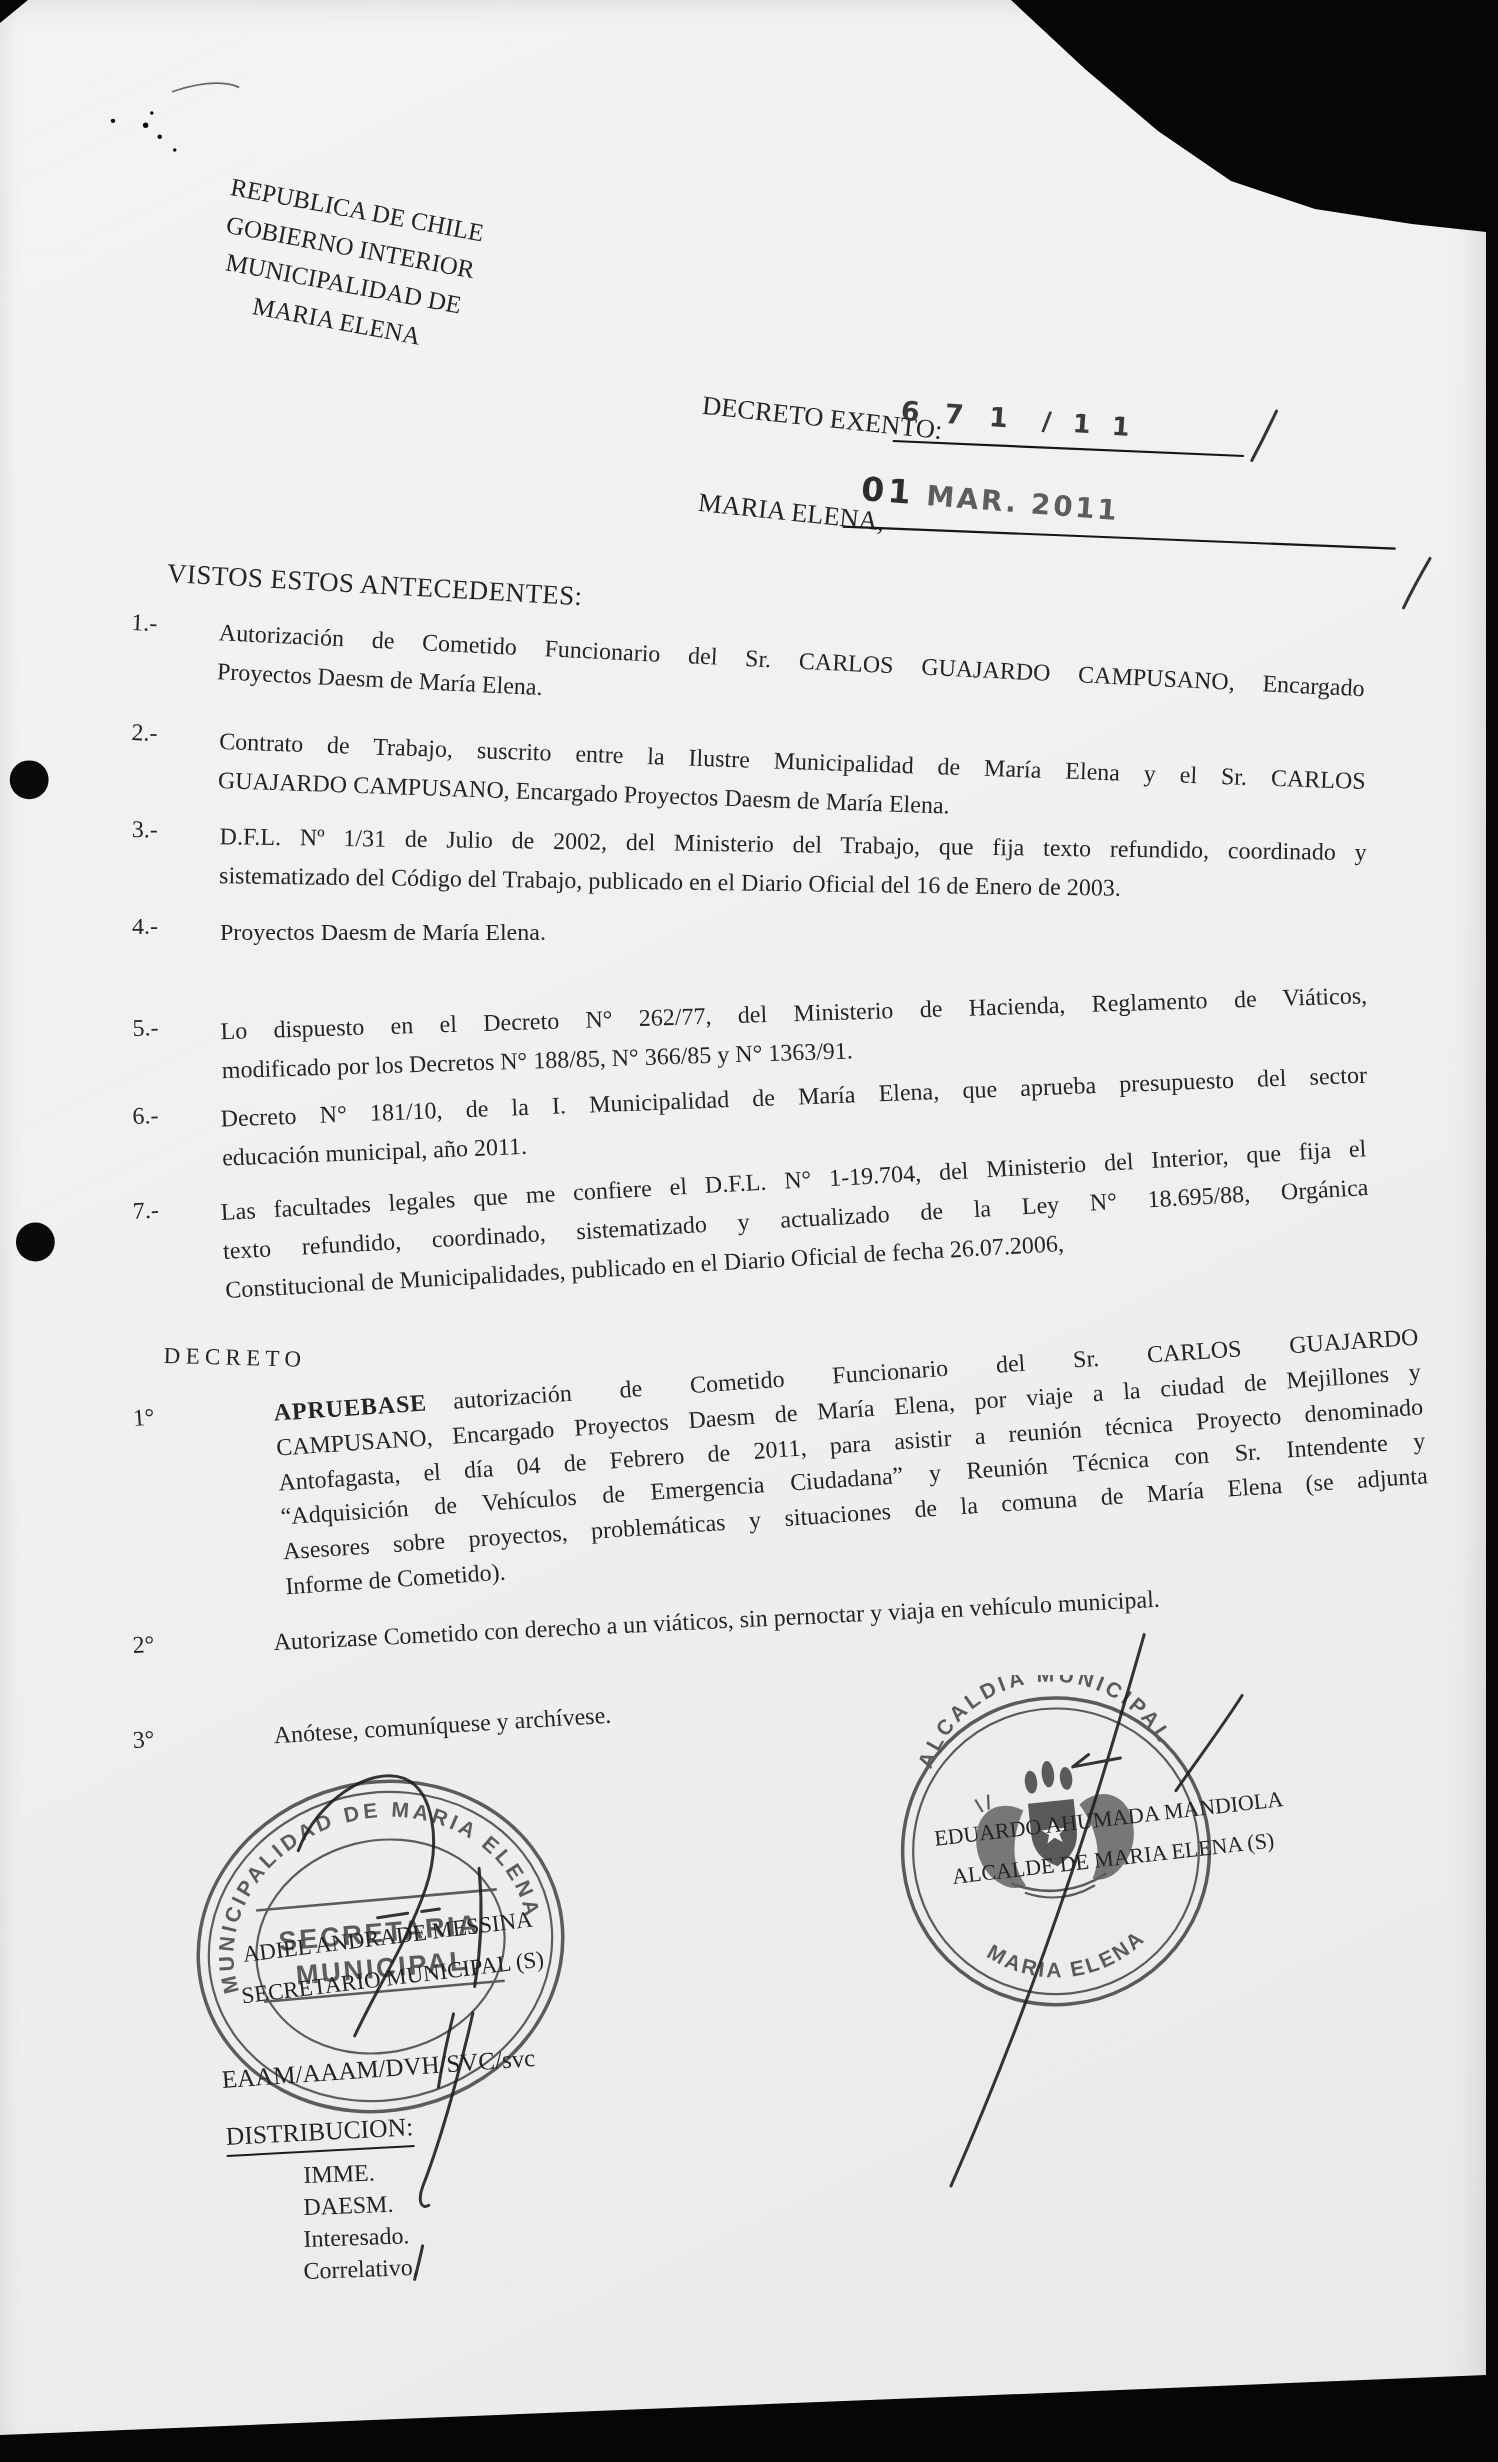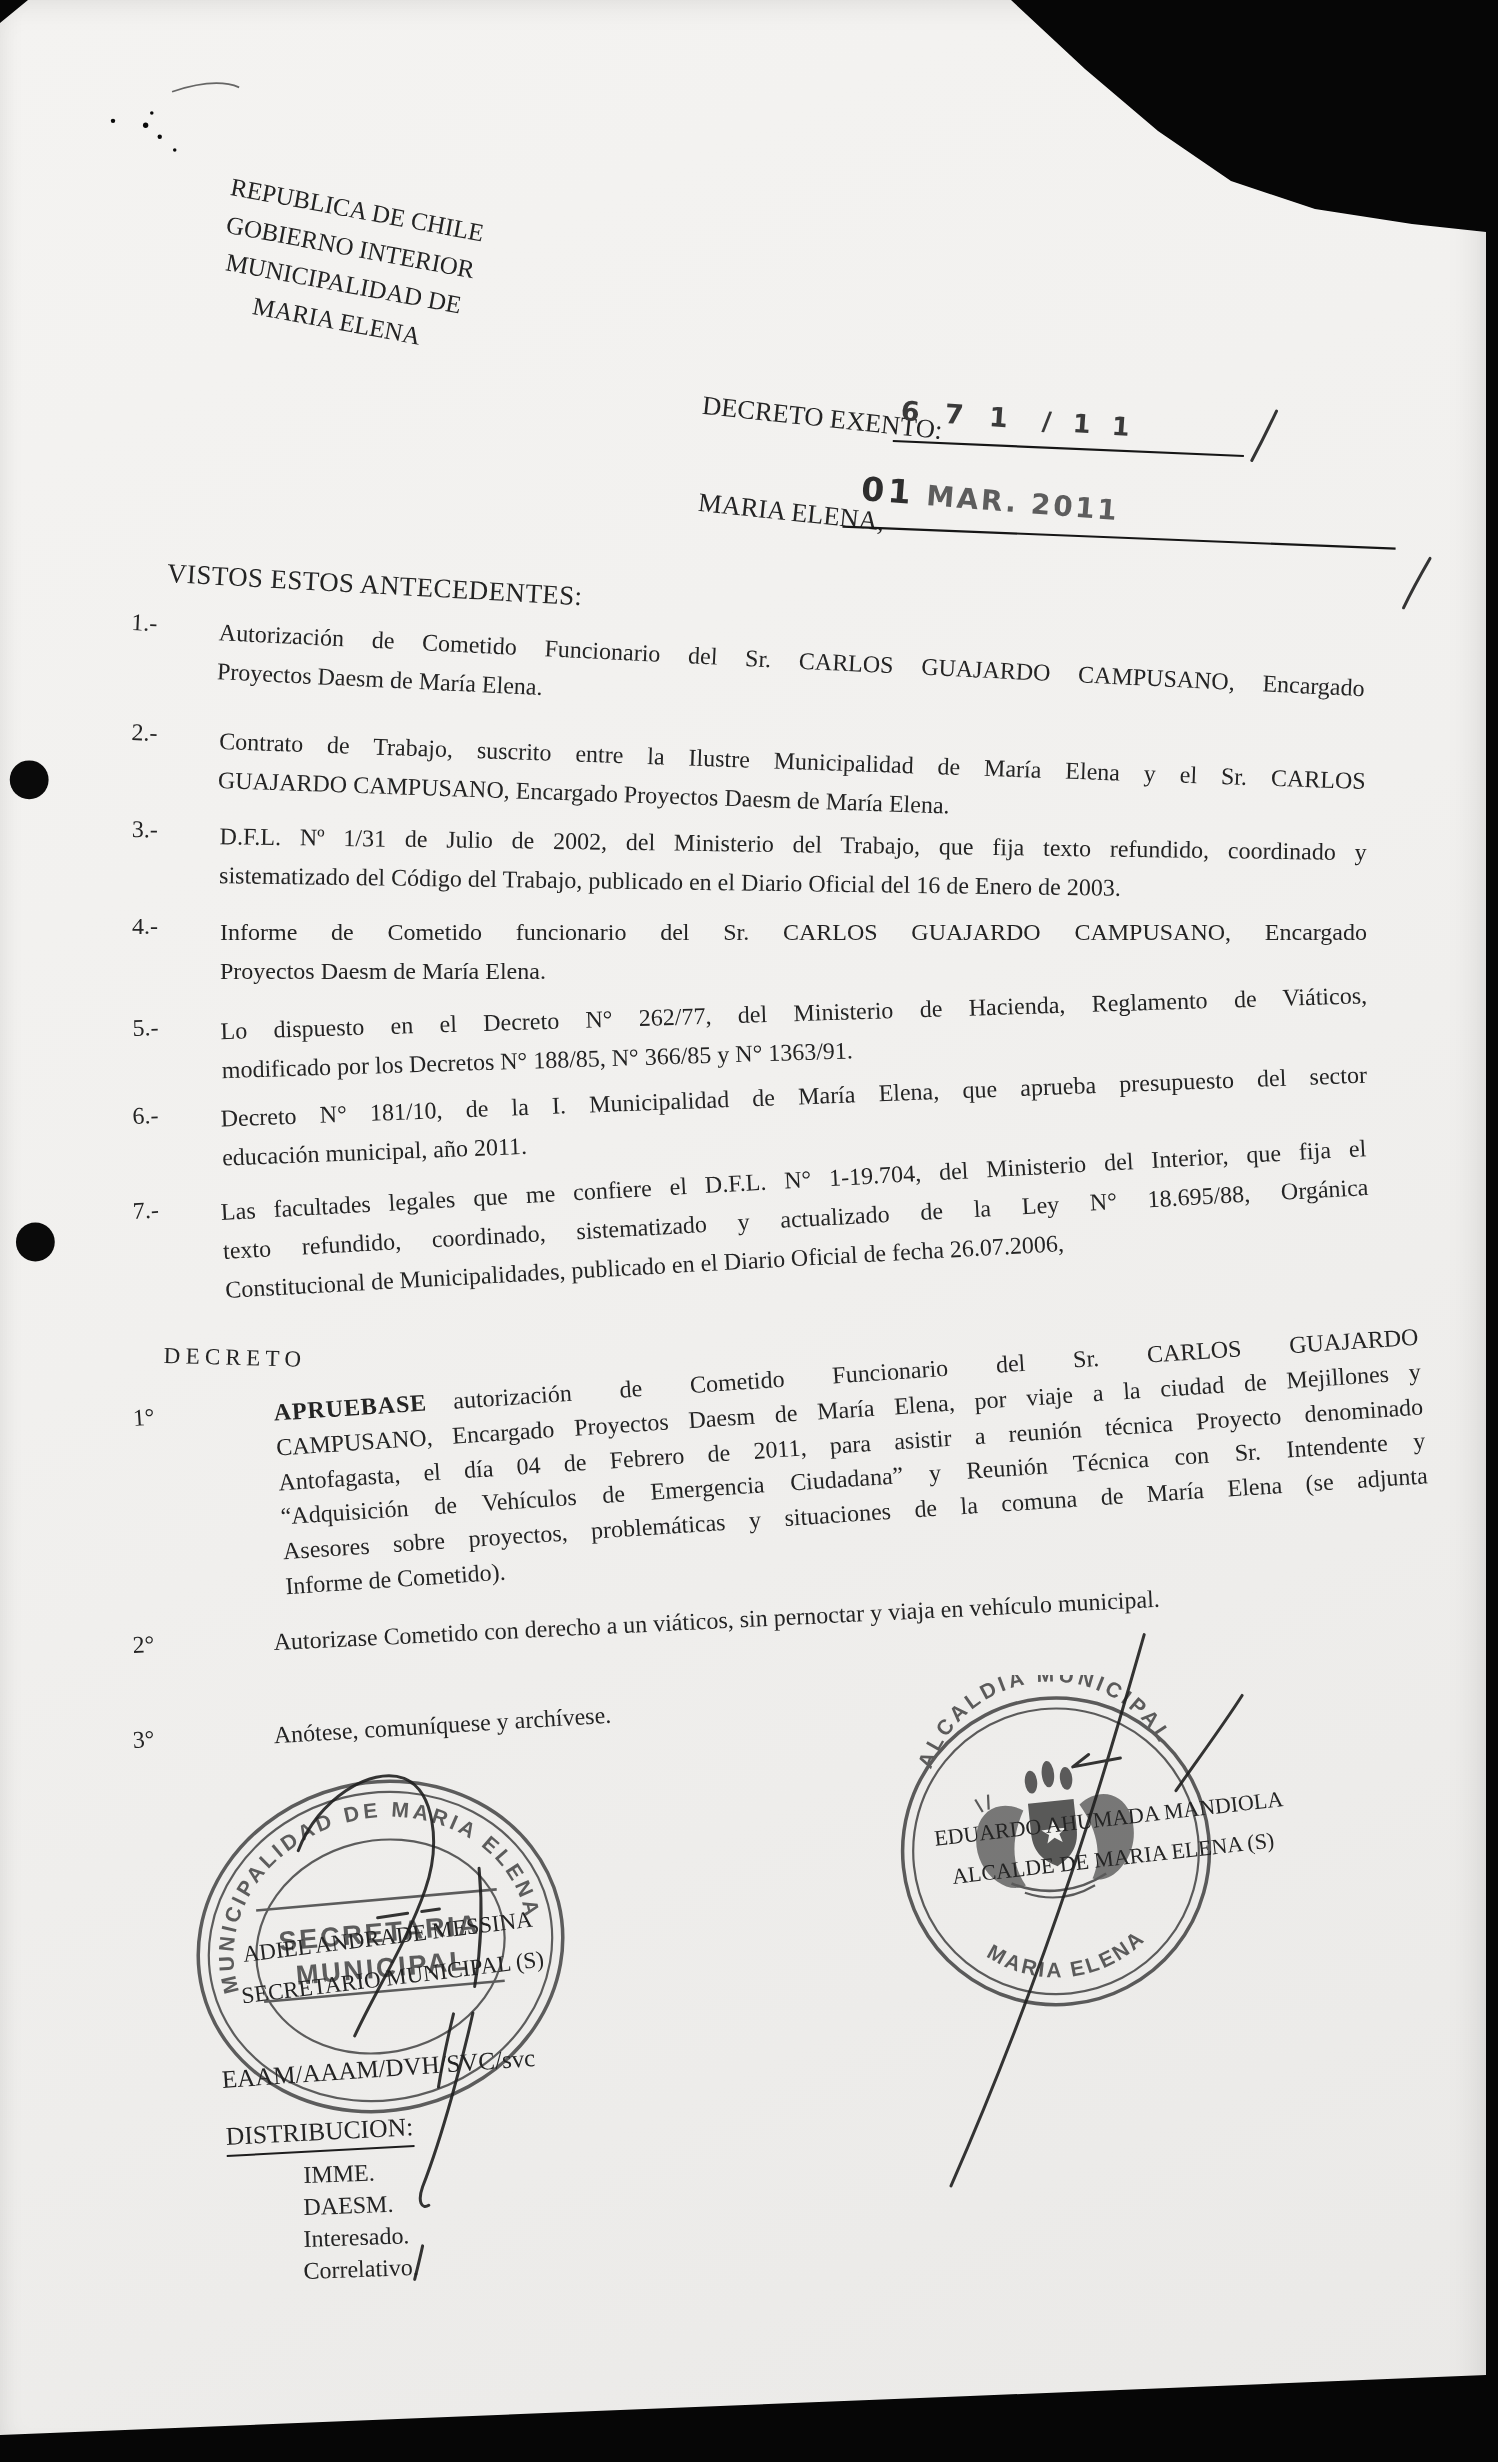--- a/index.html
+++ b/index.html
@@ -77,21 +77,20 @@
     <div class="num">3.-</div>
     <div class="body27">
       <div class="jl">D.F.L. Nº 1/31 de Julio de 2002, del Ministerio del Trabajo, que fija texto refundido, coordinado y</div>
       <div>sistematizado del Código del Trabajo, publicado en el Diario Oficial del 16 de Enero de 2003.</div>
     </div>
   </div>
 
   <div class="blk item" style="left:132px;top:913px;">
     <div class="num">4.-</div>
     <div class="body27">
-      <div class="jl">Informe de Cometido funcionario del Sr. CARLOS GUAJARDO CAMPUSANO, Encargado</div>
       <div>Proyectos Daesm de María Elena.</div>
     </div>
   </div>
 
   <div class="blk item" style="left:132px;top:1015px;transform:rotate(-1.8deg);">
     <div class="num">5.-</div>
     <div class="body27">
       <div class="jl">Lo dispuesto en el Decreto N° 262/77, del Ministerio de Hacienda, Reglamento de Viáticos,</div>
       <div>modificado por los Decretos N° 188/85, N° 366/85 y N° 1363/91.</div>
     </div>

